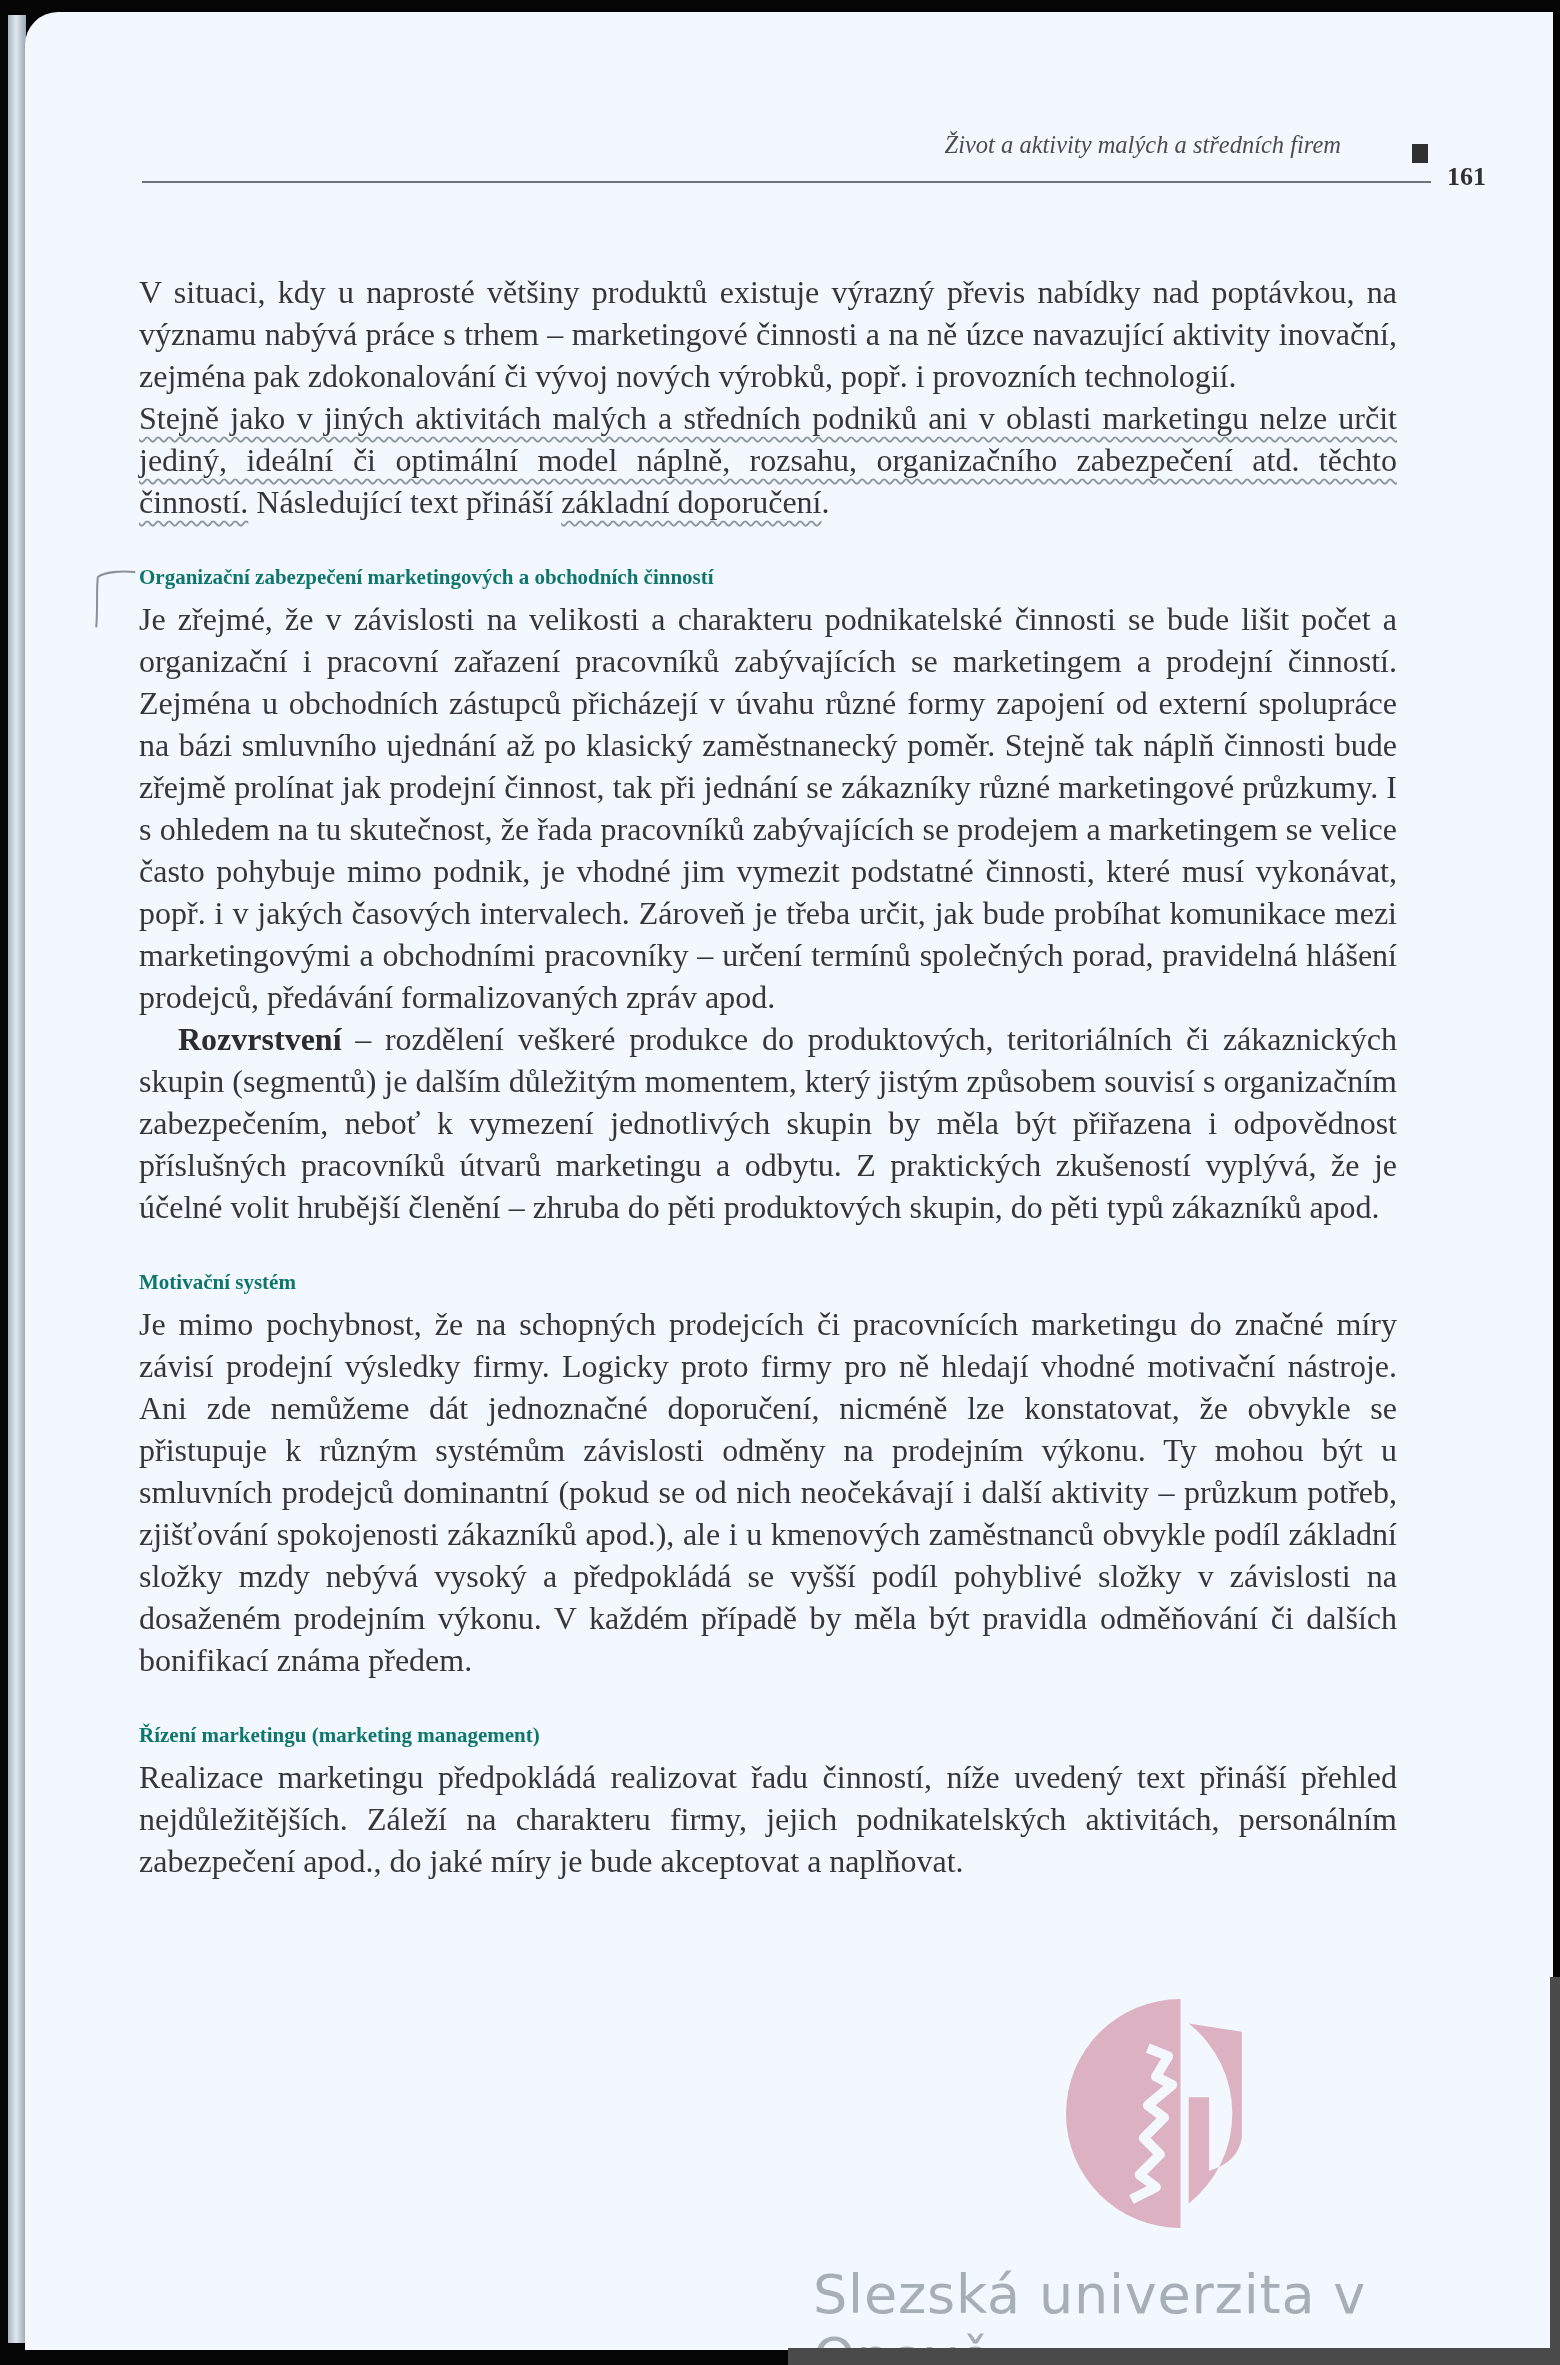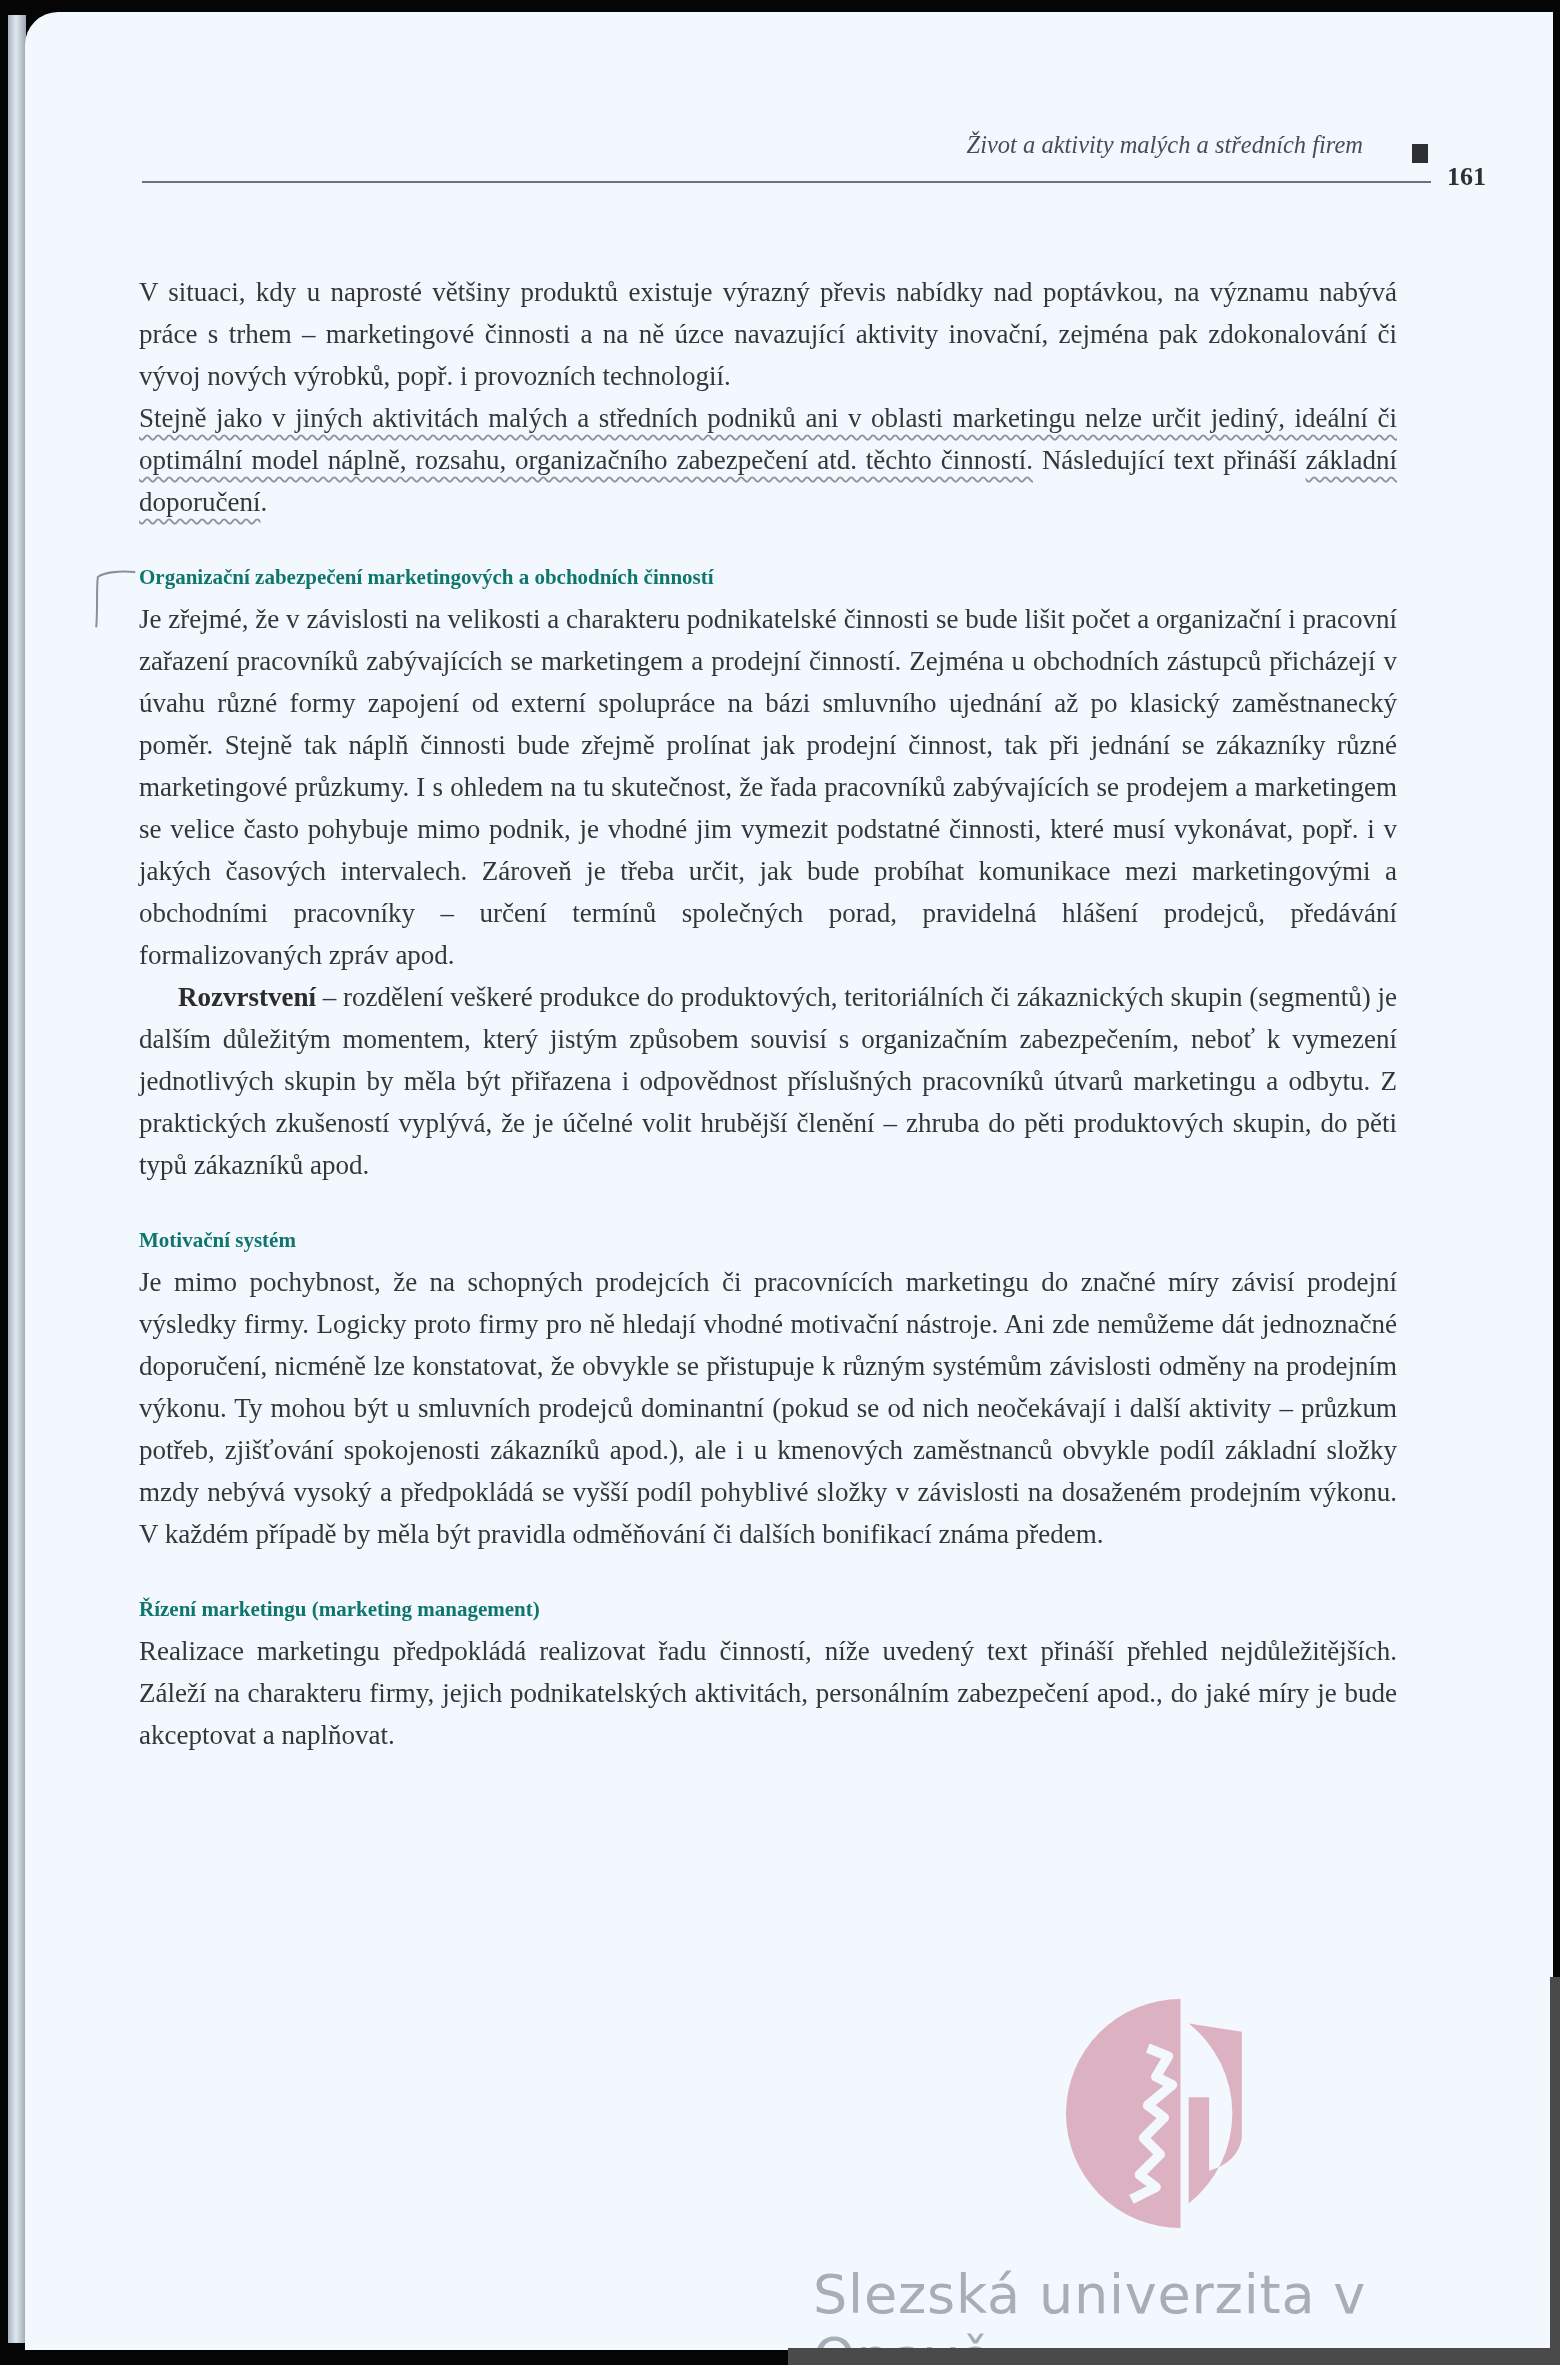--- a/index.html
+++ b/index.html
@@ -43,21 +43,21 @@
   }
   .content {
     position: absolute; left: 139px; top: 260px; width: 1258px;
   }
   h1.section-title {
     margin: 0; font-weight: normal; font-size: 47px; line-height: 82px; color: #2f3033;
     letter-spacing: 0.2px;
   }
   h1 .num { margin-right: 21px; }
   p {
-    margin: 0; font-size: 27px; line-height: 42px; text-align: justify;
+    margin: 0; font-size: 32px; line-height: 42px; text-align: justify;
     color: #35363a;
   }
   .intro { margin-top: 11.4px; }
   h2.subsection {
     margin: 14.7px 0 0 0; font-size: 34px; line-height: 46px; font-weight: bold; color: #2b2c30;
   }
   h2 .num { margin-right: 14.7px; }
   .underlined {
     text-decoration: underline; text-decoration-color: #8c959c; text-decoration-style: wavy;
     text-decoration-thickness: 1.6px; text-underline-offset: 6.5px;
@@ -78,21 +78,21 @@
     font-family: "DejaVu Sans", sans-serif; font-size: 54px; color: #a7aeb6; letter-spacing: 0.8px;
   }
 </style>
 </head>
 <body>
 
 <div class="spine"></div>
 <div class="page"></div>
 
 <div class="running-head" style="right:auto;">
-  <span class="running-title" style="position:absolute; right:66px; top:0; white-space:nowrap;">Život a aktivity malých a středních firem</span>
+  <span class="running-title" style="position:absolute; right:88px; top:0; white-space:nowrap;">Život a aktivity malých a středních firem</span>
 </div>
 <div class="head-rule"></div>
 <div class="square-icon"></div>
 <div class="page-number">161</div>
 
 <svg class="annotation-bracket" viewBox="0 0 60 80">
   <path d="M58 10 C40 8, 20 10, 12 16 C10 30, 12 50, 10 78" fill="none" stroke="#8a9199" stroke-width="2.5"></path>
 </svg>
 
 <div class="content">

